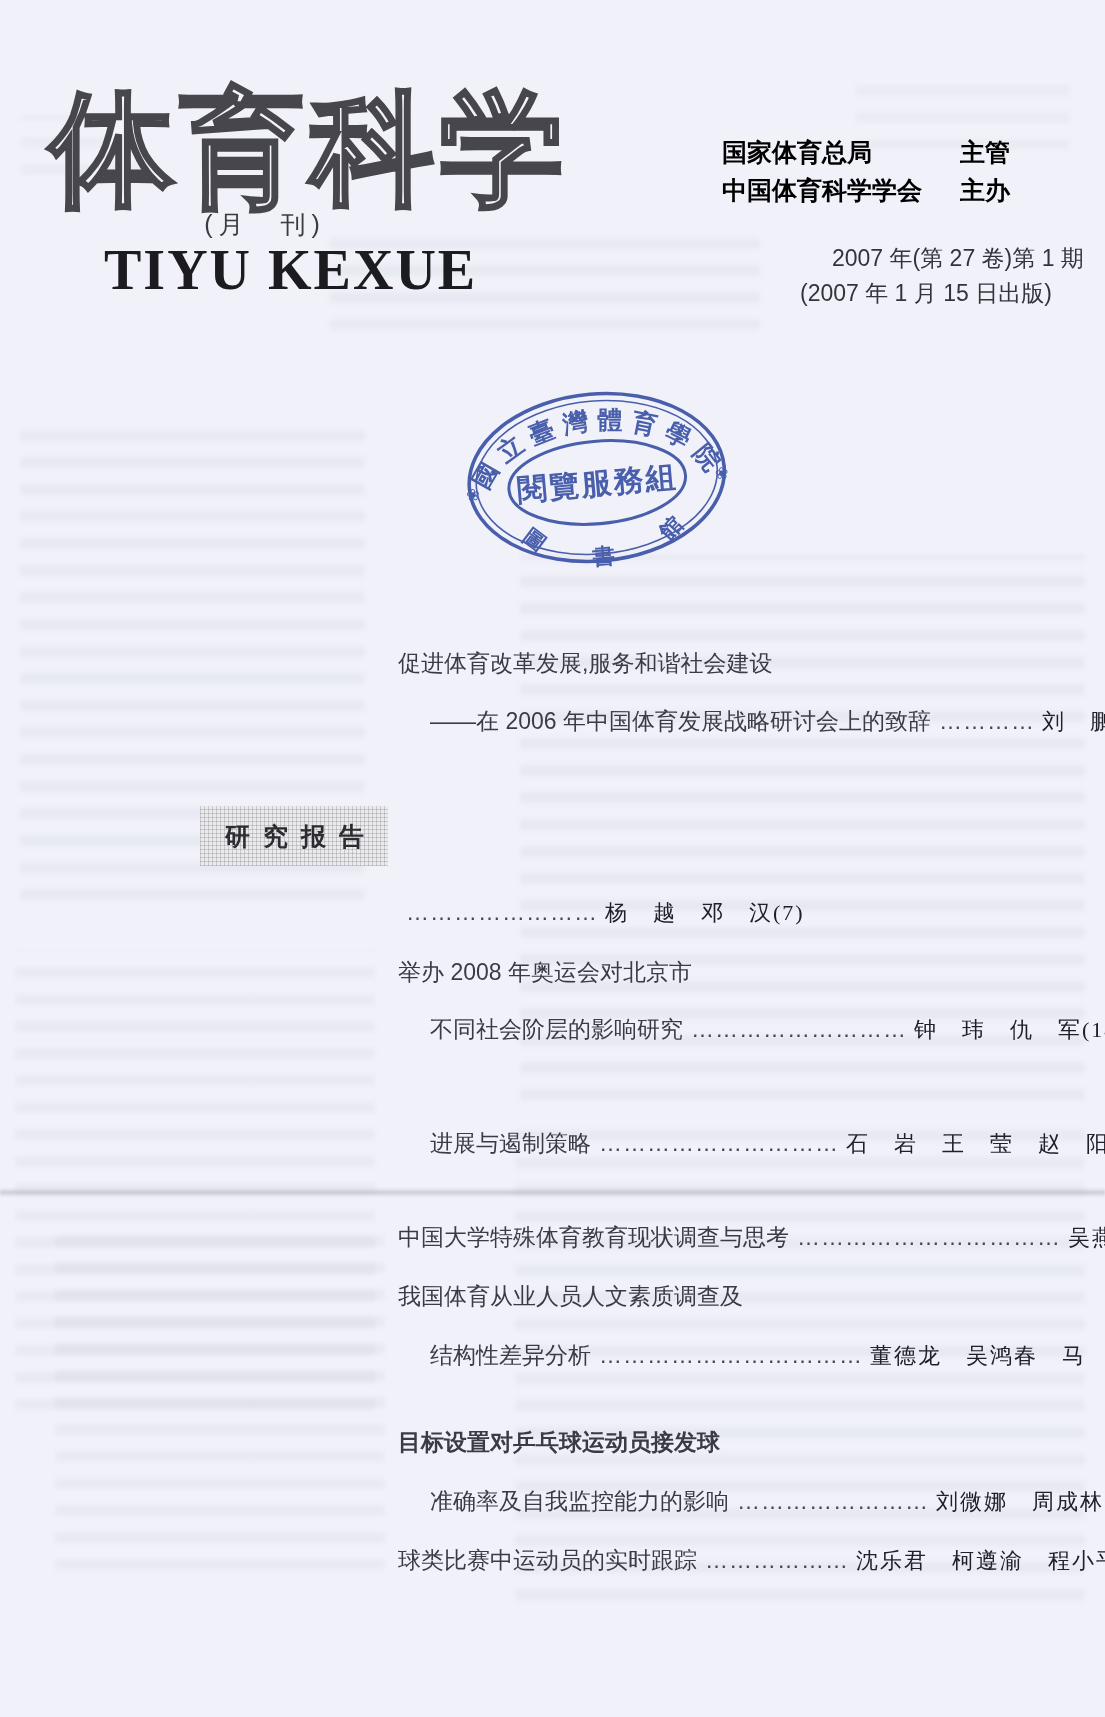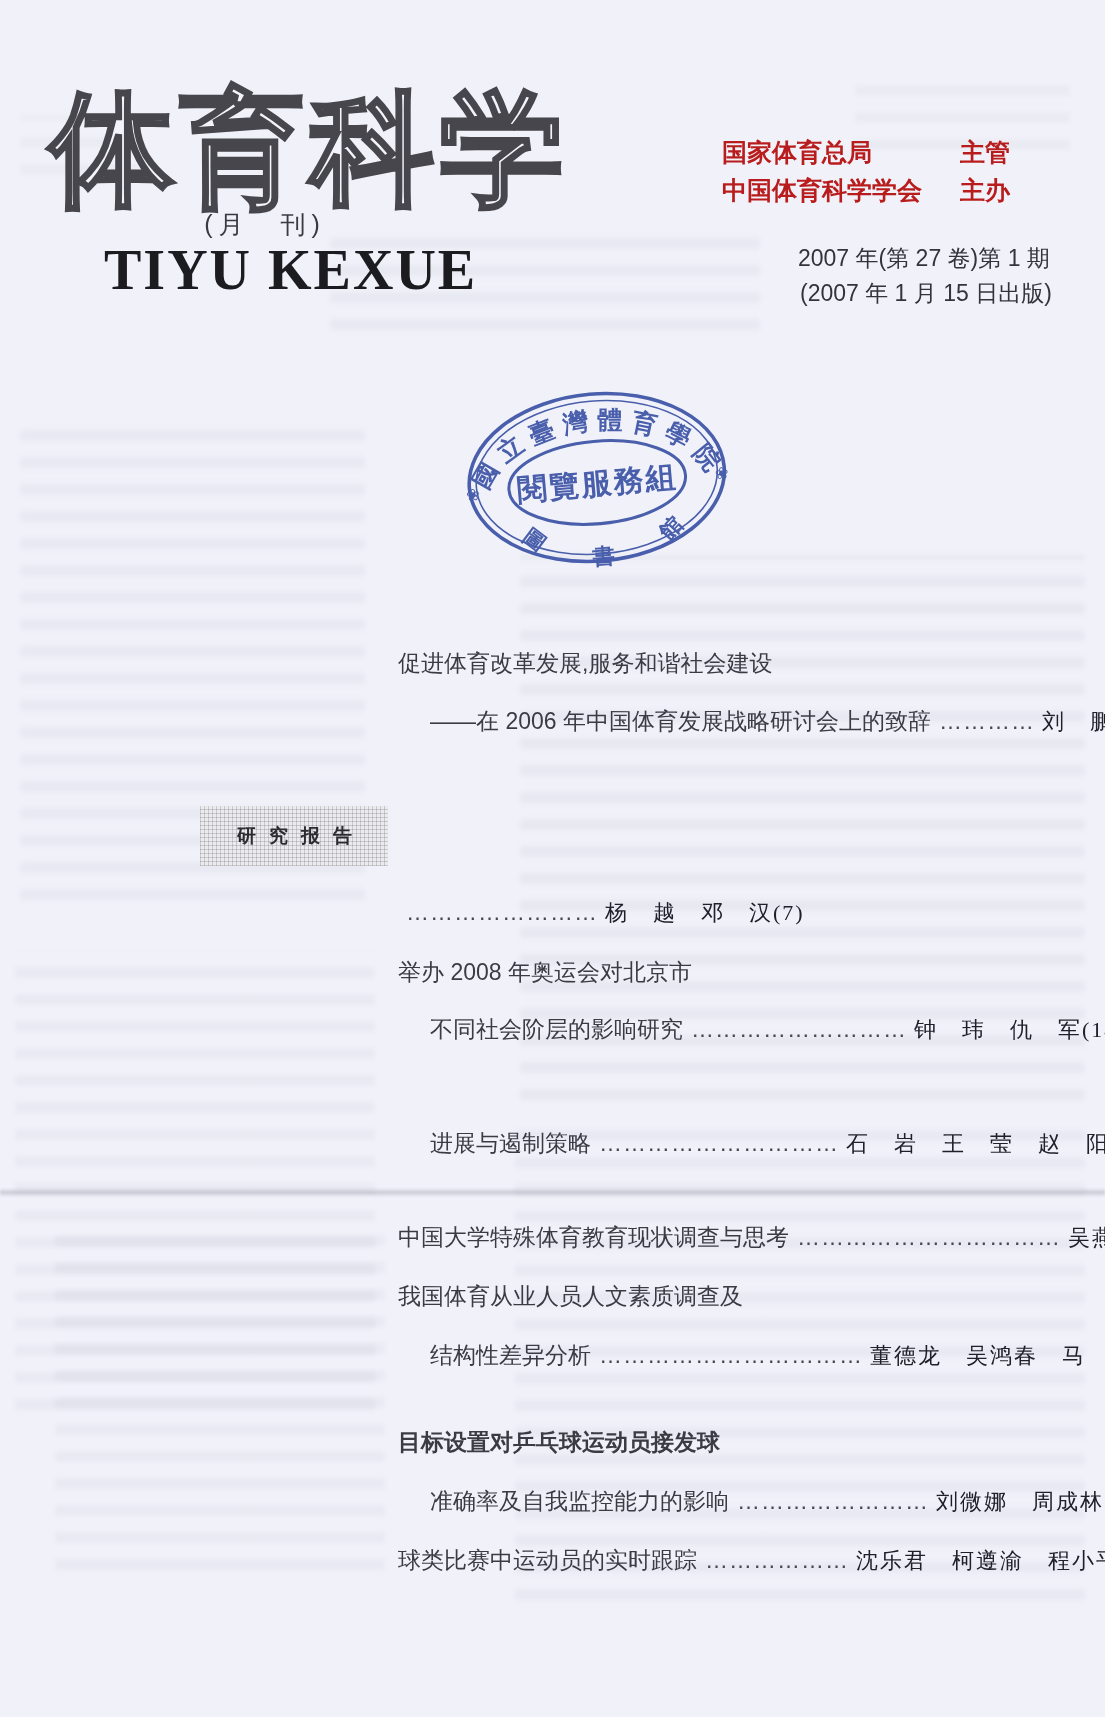--- a/index.html
+++ b/index.html
@@ -34,25 +34,25 @@
   }
   .pinyin{
     position:absolute;left:58px;top:238px;
     font-family:"Liberation Serif",serif;font-weight:bold;
     font-size:56px;letter-spacing:2px;color:#1b1b20;white-space:nowrap;margin-left:46px;
   }
   
   .pub-row{
     position:absolute;left:722px;width:288px;display:flex;
     justify-content:space-between;align-items:baseline;
-    font-size:25px;font-weight:bold;color:#b91c1c;white-space:nowrap;
+    font-size:25px;font-weight:bold;color:#000000;white-space:nowrap;
   }
   .pub-row .role{font-weight:bold;}
   .issue-line{
-    position:absolute;left:798px;top:243px;font-size:23px;color:#33333b;white-space:nowrap;
+    position:absolute;left:832px;top:243px;font-size:23px;color:#33333b;white-space:nowrap;
   }
   .date-line{
     position:absolute;left:800px;top:278px;font-size:23px;color:#33333b;white-space:nowrap;
   }
   
   .stamp{
     position:absolute;left:446px;top:376px;width:302px;height:208px;
     transform:rotate(-5deg);opacity:0.93;
   }
   .stamp text{font-family:"Liberation Serif",serif;}
@@ -64,21 +64,21 @@
   
   .section-box{
     position:absolute;left:200px;top:806px;width:188px;height:60px;
     background-color:#ebebee;
     background-image:
       repeating-linear-gradient(0deg,rgba(110,110,118,0.28) 0 1px,rgba(0,0,0,0) 1px 4px),
       repeating-linear-gradient(90deg,rgba(110,110,118,0.28) 0 1px,rgba(0,0,0,0) 1px 4px);
     display:flex;align-items:center;justify-content:center;
   }
   .section-box span{
-    font-size:19px;font-weight:bold;color:#2c2c30;
+    font-size:25px;font-weight:bold;color:#2c2c30;
     letter-spacing:13px;padding-left:14px;font-family:"Liberation Serif",serif;
   }
   
   .toc{
     position:absolute;left:398px;top:640px;width:695px;height:960px;
   }
   .toc-line{
     position:absolute;display:flex;align-items:baseline;white-space:nowrap;
     font-size:23px;color:#3b3b44;
   }

